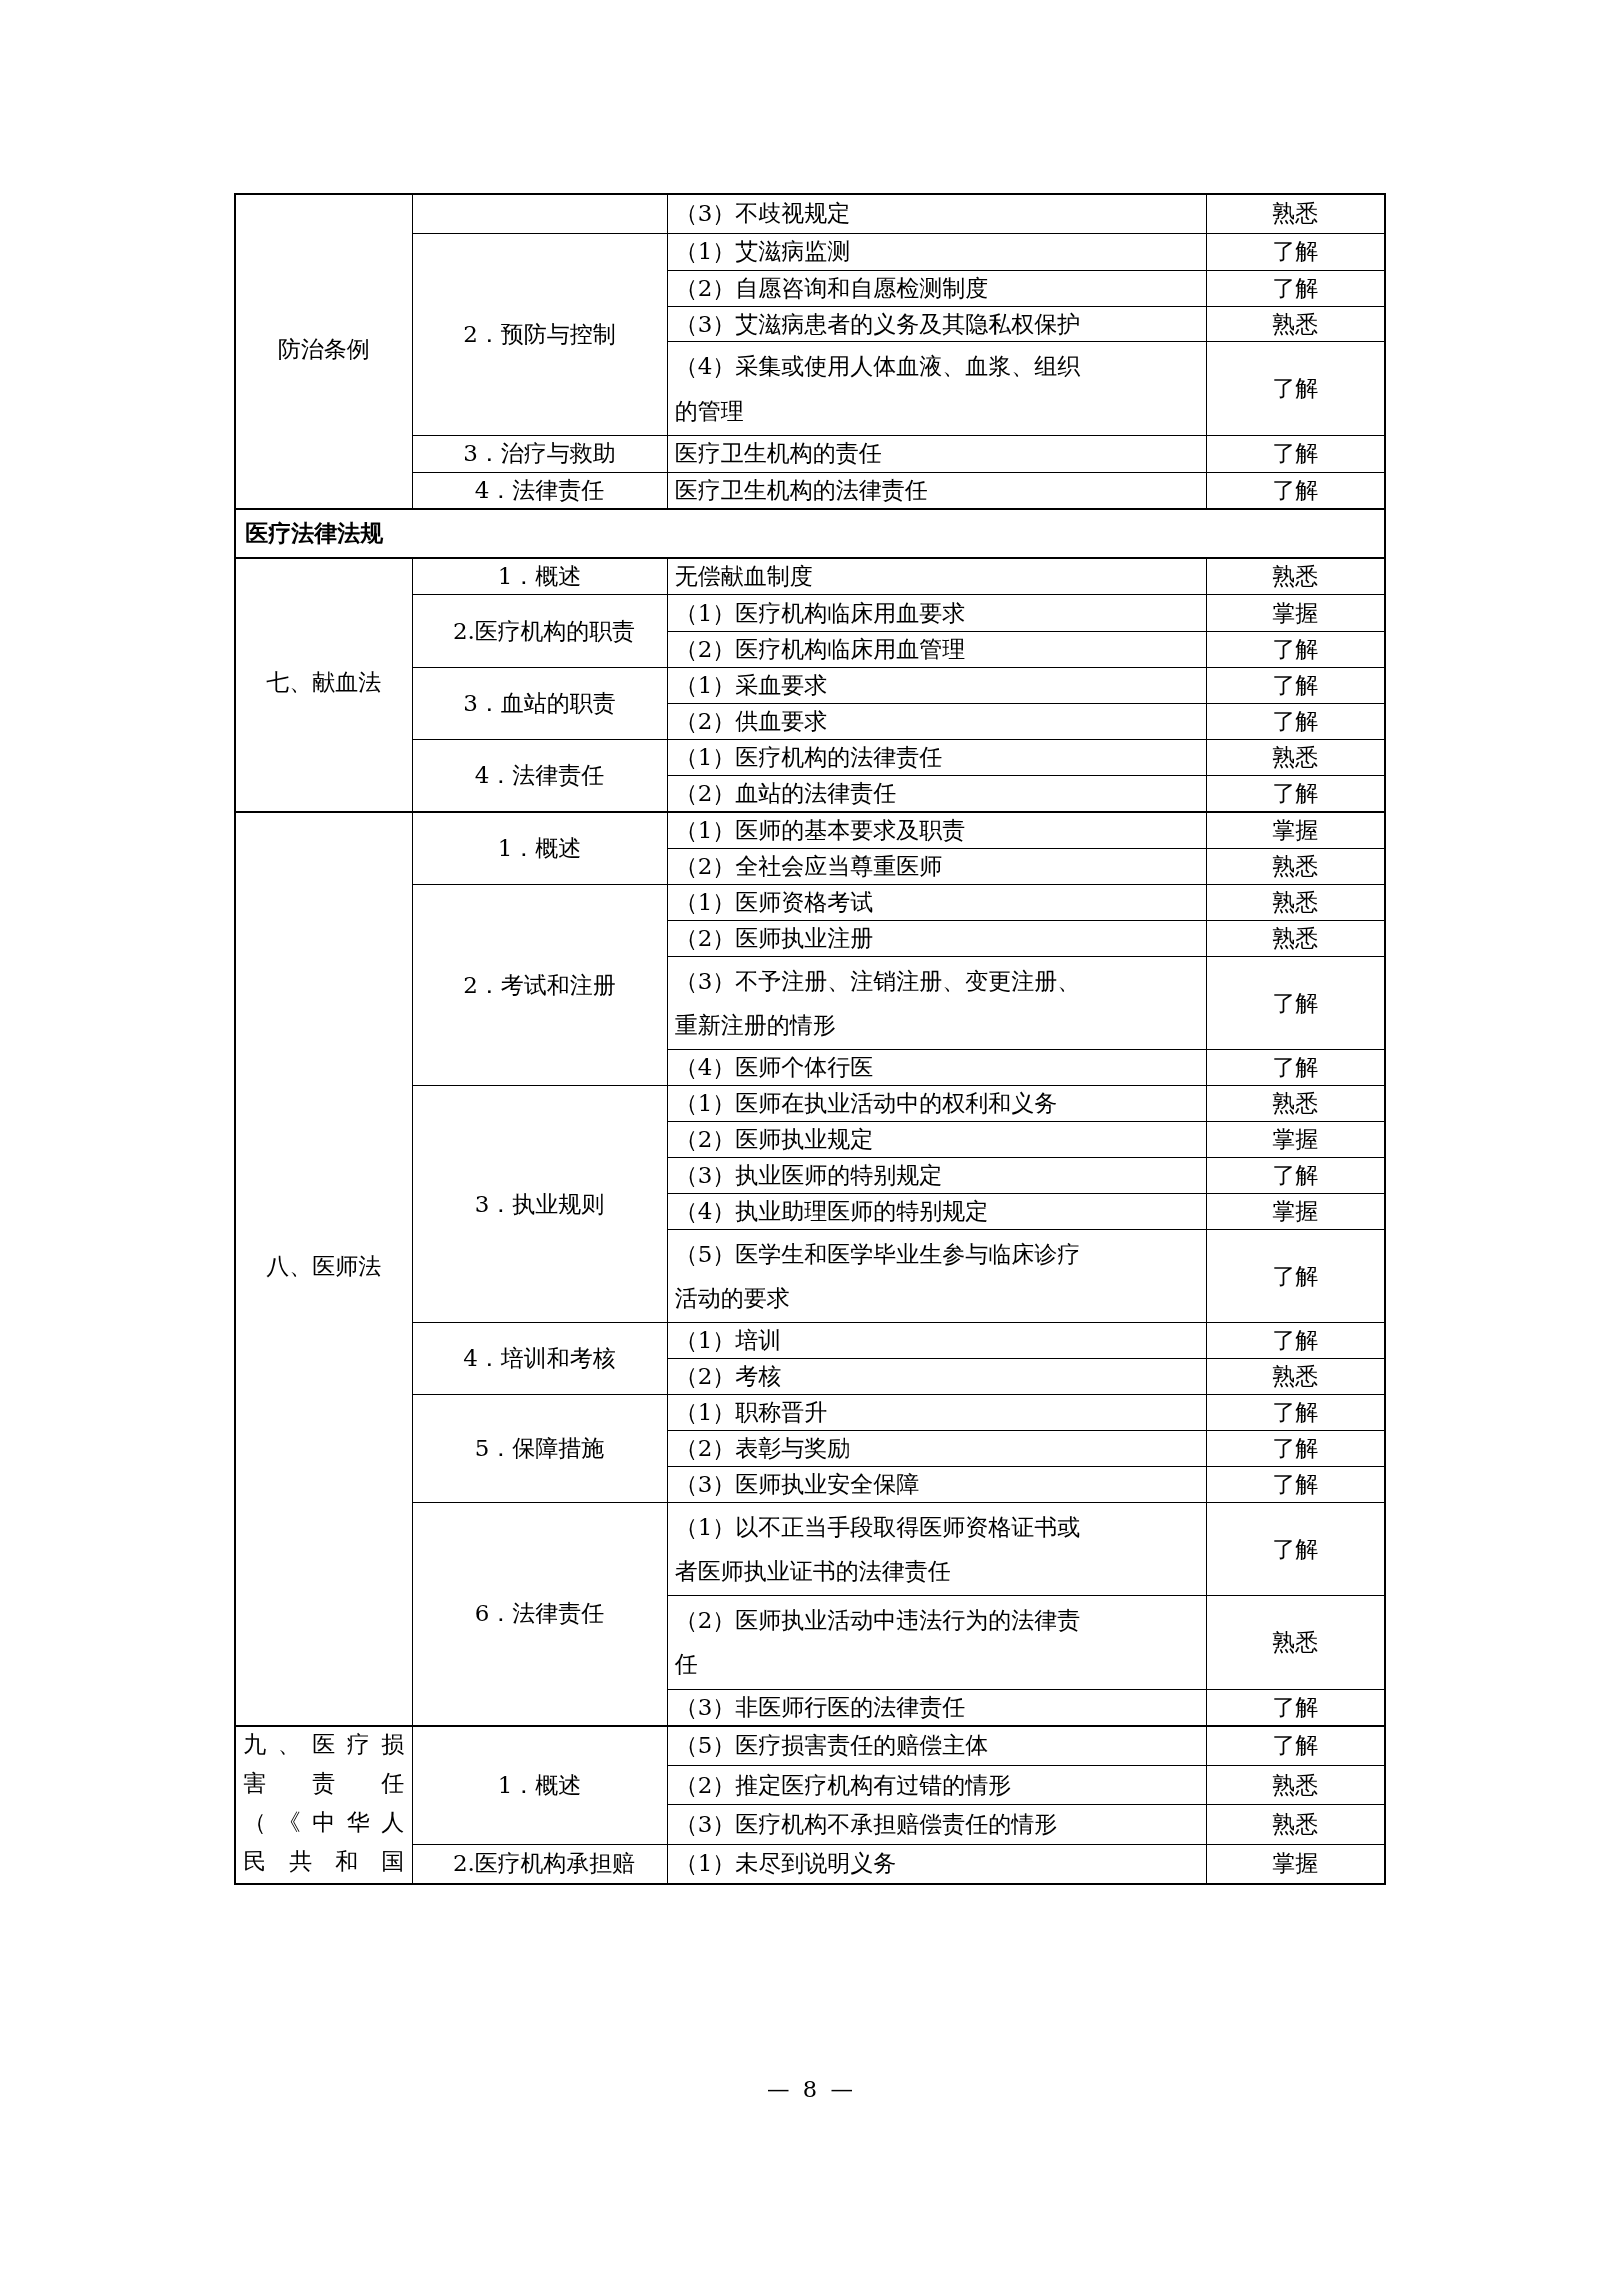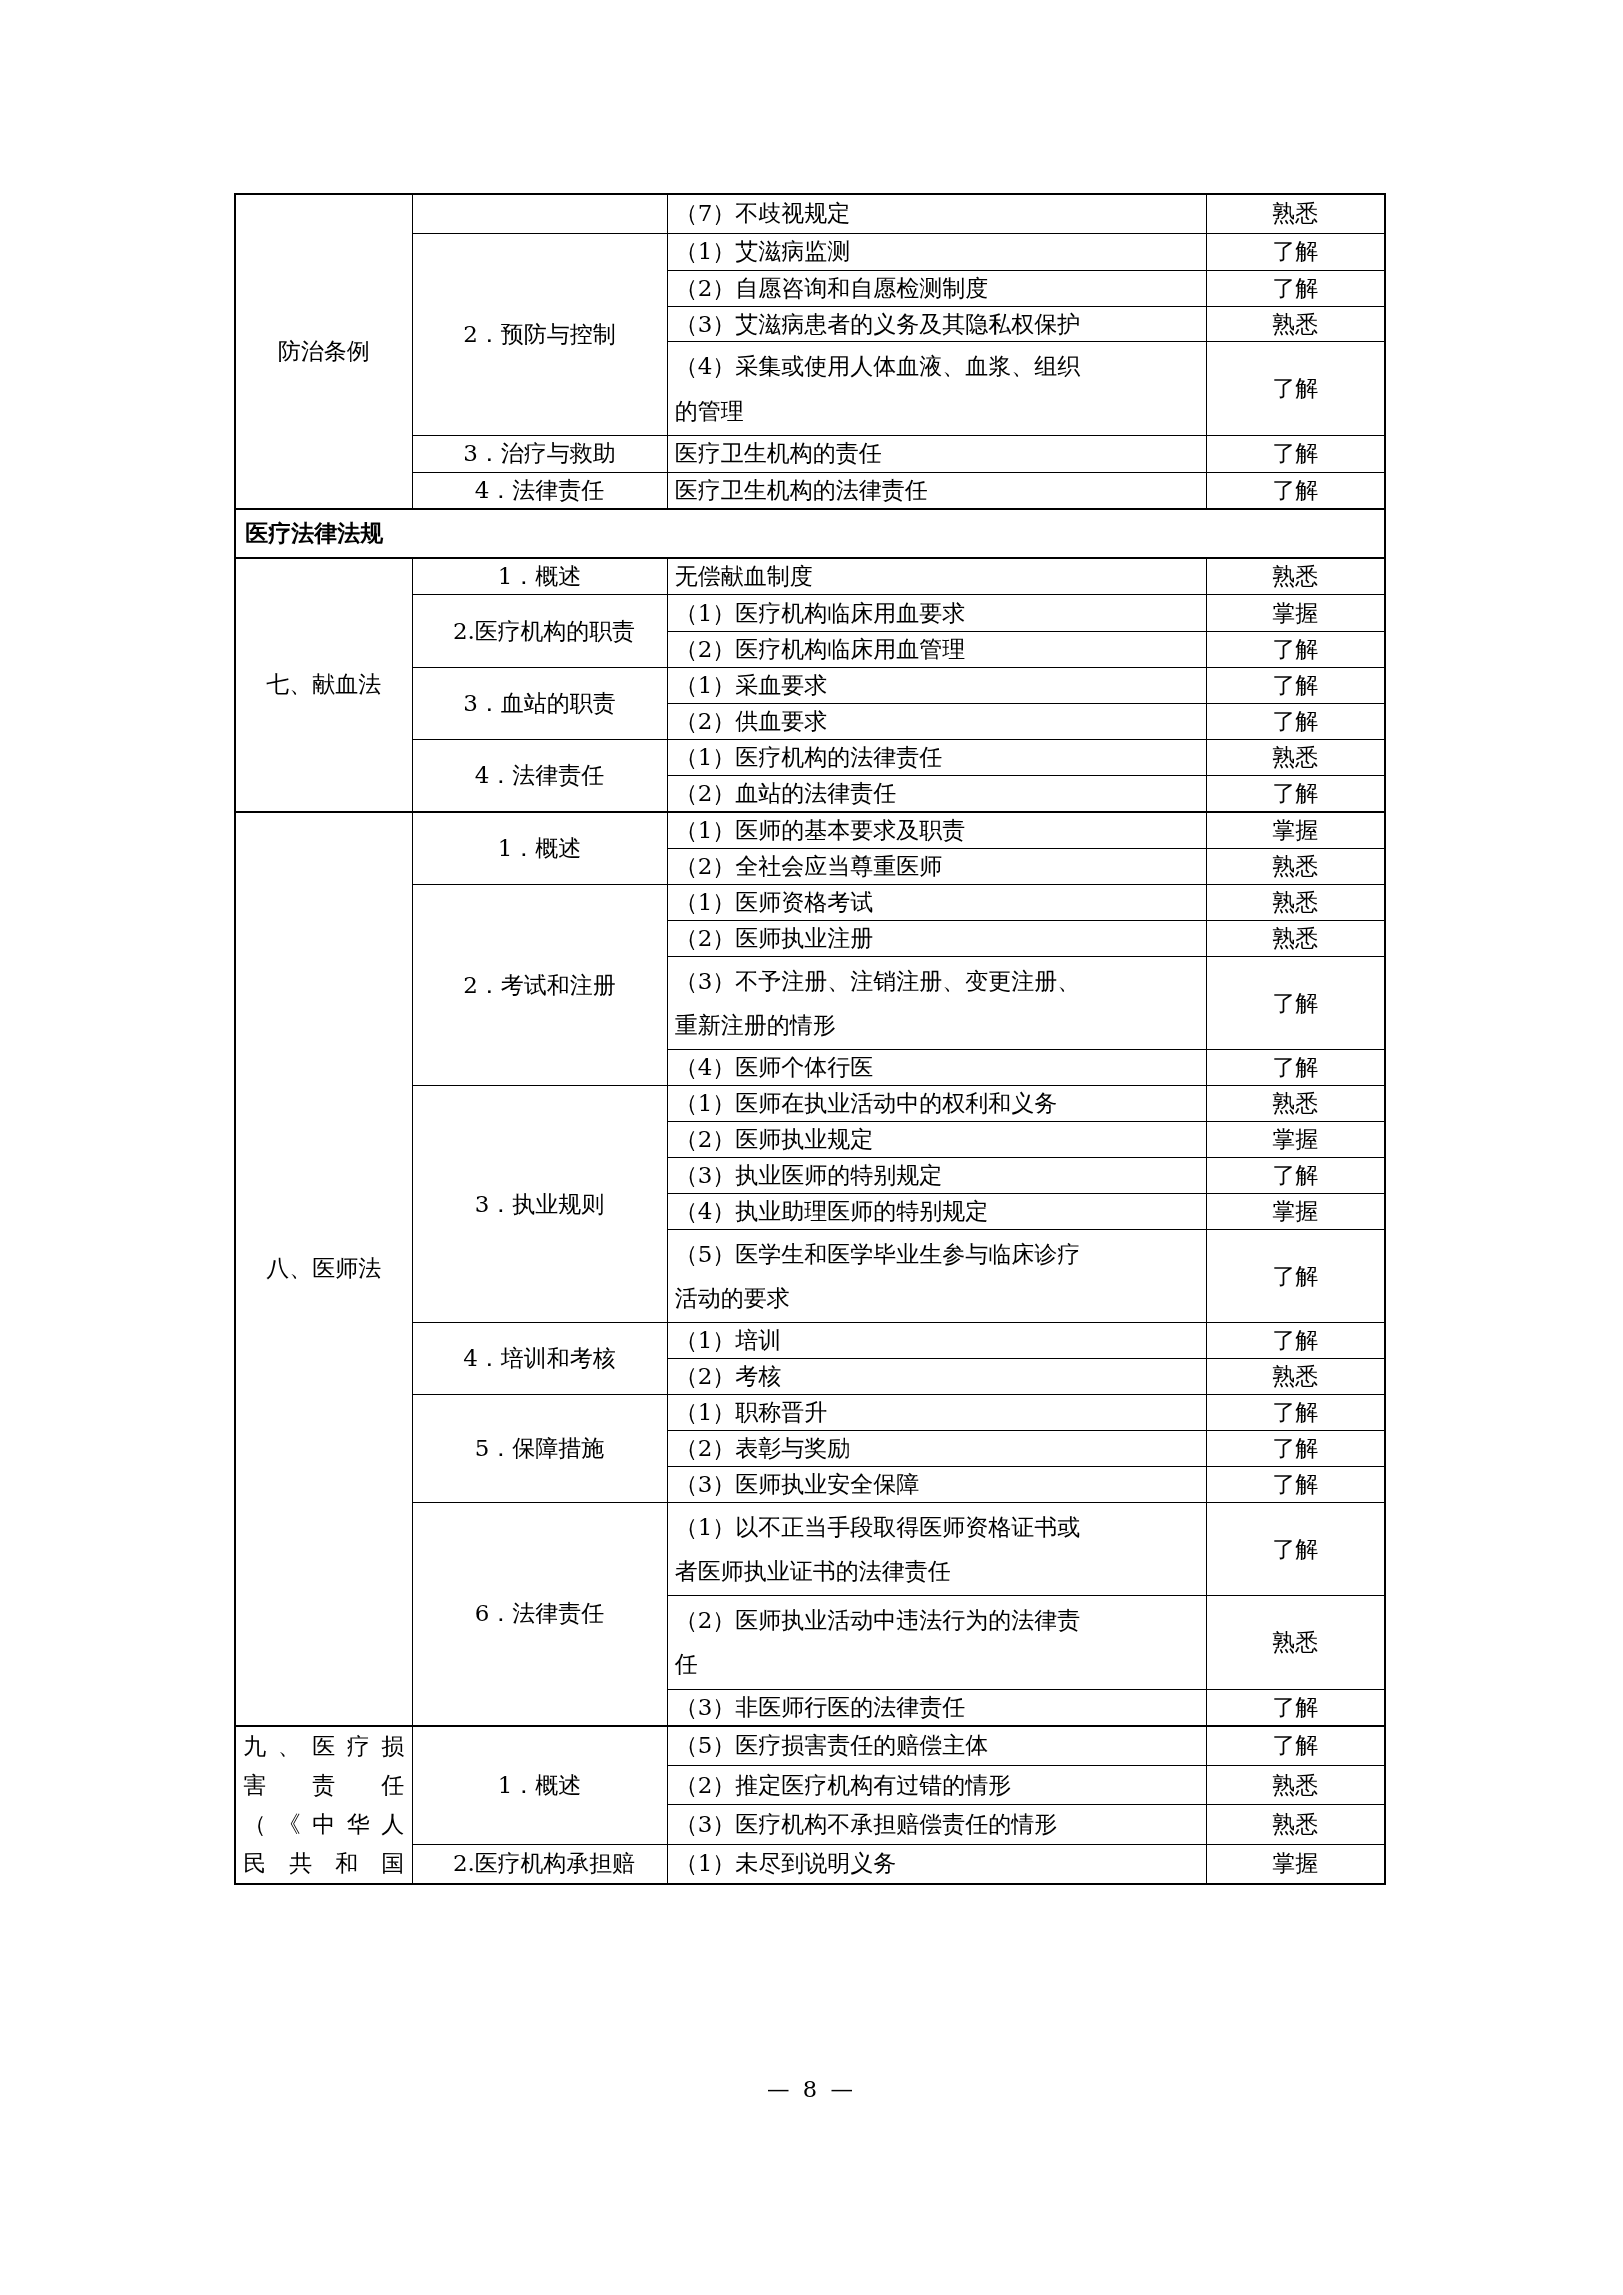--- a/index.html
+++ b/index.html
@@ -46,20 +46,21 @@
   }
   
   col.c1 { width: 177px; }
   col.c2 { width: 255px; }
   col.c3 { width: 539px; }
   col.c4 { width: 179px; }
 
   td.cat {
     text-align: center;
     vertical-align: middle;
+    font-family: Liberation Mono, monospace;
   }
   td.cat .justified {
     text-align: justify;
     text-align-last: justify;
     display: block;
     width: 100%;
     line-height: 1.70;
   }
   td.sub {
     text-align: center;
@@ -121,21 +122,21 @@
         <col class="c1">
           <col class="c2">
           <col class="c3">
           <col class="c4">
       </colgroup>
       <tbody>
 
         <tr>
           <td class="cat" rowspan="7">防治条例</td>
           <td class="sub"></td>
-          <td class="item" style="height:39px">（7）不歧视规定</td>
+          <td class="item" style="height:39px">（3）不歧视规定</td>
           <td class="level">熟悉</td>
         </tr>
 
         <tr>
           <td class="sub" rowspan="4">2．预防与控制</td>
           <td class="item" style="height:37px">（1）艾滋病监测</td>
           <td class="level">了解</td>
         </tr>
 
         <tr>

